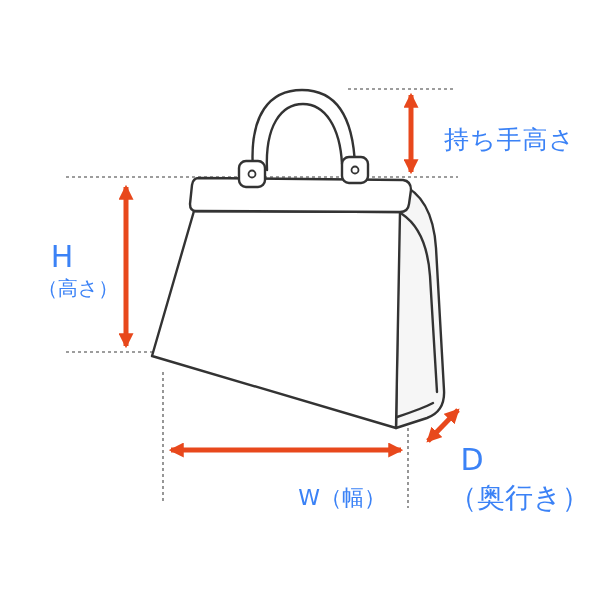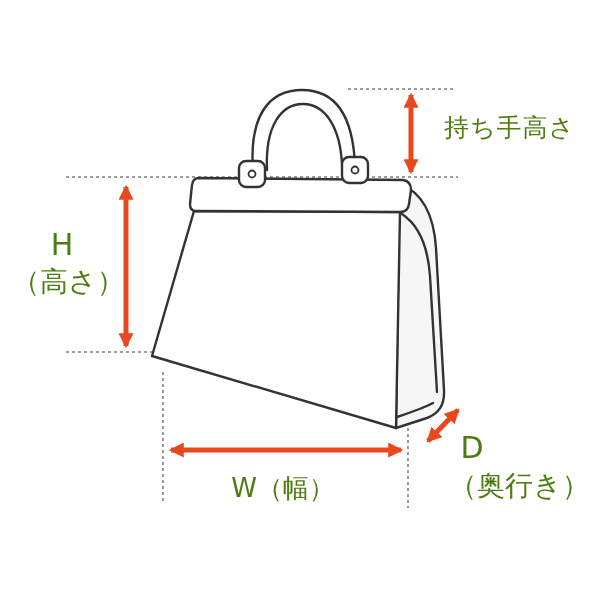--- a/index.html
+++ b/index.html
@@ -11,25 +11,25 @@
   .canvas{position:relative;width:600px;height:600px;background:#fff;
           font-family:"DejaVu Sans",sans-serif;overflow:hidden;}
   .canvas svg{position:absolute;left:0;top:0;}
   .guide{stroke:var(--guide);stroke-width:1.6;stroke-dasharray:3 3;fill:none;}
   .ink{stroke:var(--outline);stroke-width:2.4;stroke-linejoin:round;stroke-linecap:round;fill:#ffffff;}
   .ink-nofill{fill:none;}
   .ink-soft{fill:#f6f6f6;}
   .rivet{fill:#ffffff;stroke:var(--outline);stroke-width:1.8;}
   .arrow-line{stroke:var(--accent);stroke-width:5;fill:none;}
   #arrowhead-path{fill:var(--accent);}
-  .lbl{position:absolute;color:#4d7c0f;white-space:nowrap;}
+  .lbl{position:absolute;color:#3b82f6;white-space:nowrap;margin-top:12px;}
   .lbl-handle{left:444px;top:111px;font-size:25px;letter-spacing:1px;}
   .lbl-h-letter{left:12px;top:227px;width:100px;text-align:center;font-size:30px;}
-  .lbl-h-sub{left:12px;top:263px;width:100px;text-align:center;font-size:28px;}
-  .lbl-w{left:180px;top:471px;width:206px;text-align:center;font-size:26px;}
+  .lbl-h-sub{left:28px;top:263px;width:100px;text-align:center;font-size:20px;}
+  .lbl-w{left:180px;top:471px;width:206px;text-align:right;font-size:22px;}
   .lbl-d-letter{left:452px;top:430px;width:40px;text-align:center;font-size:30px;}
   .lbl-d-sub{left:449px;top:467px;width:124px;text-align:center;font-size:28px;}
 </style>
 </head>
 <body>
 
 <div class="canvas">
 
   <svg width="600" height="600" viewBox="0 0 600 600">
     <defs>

